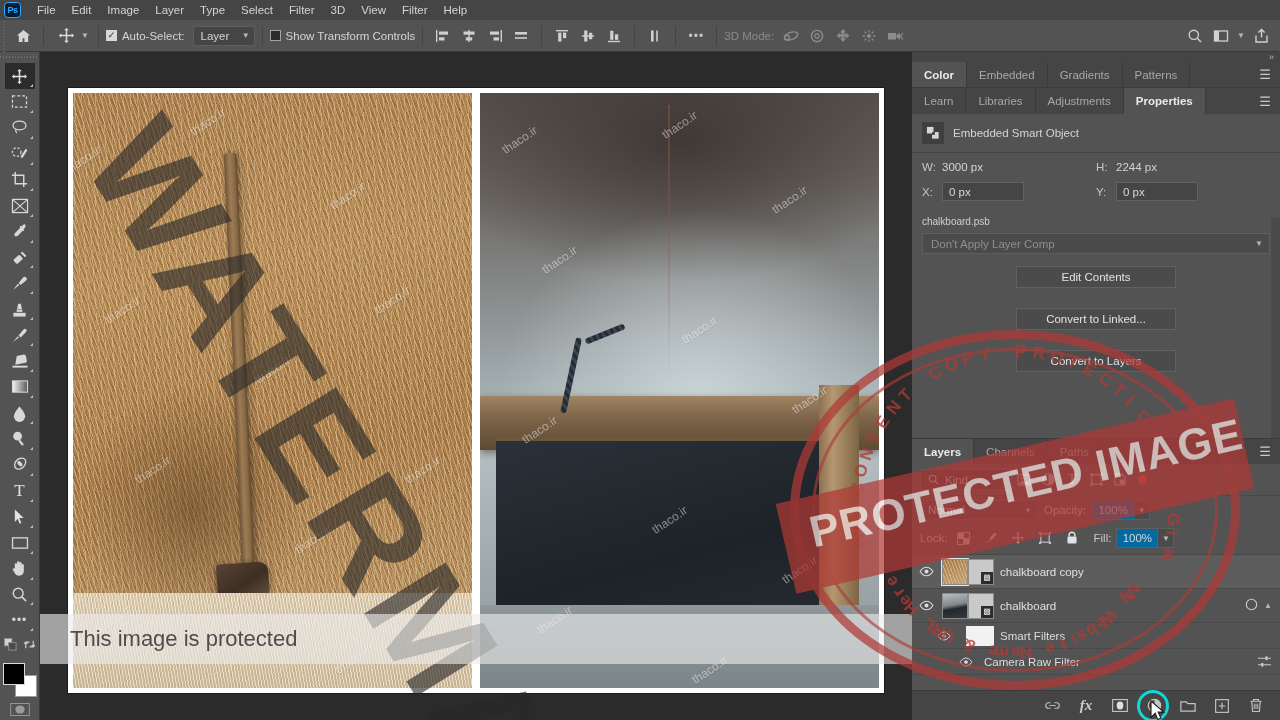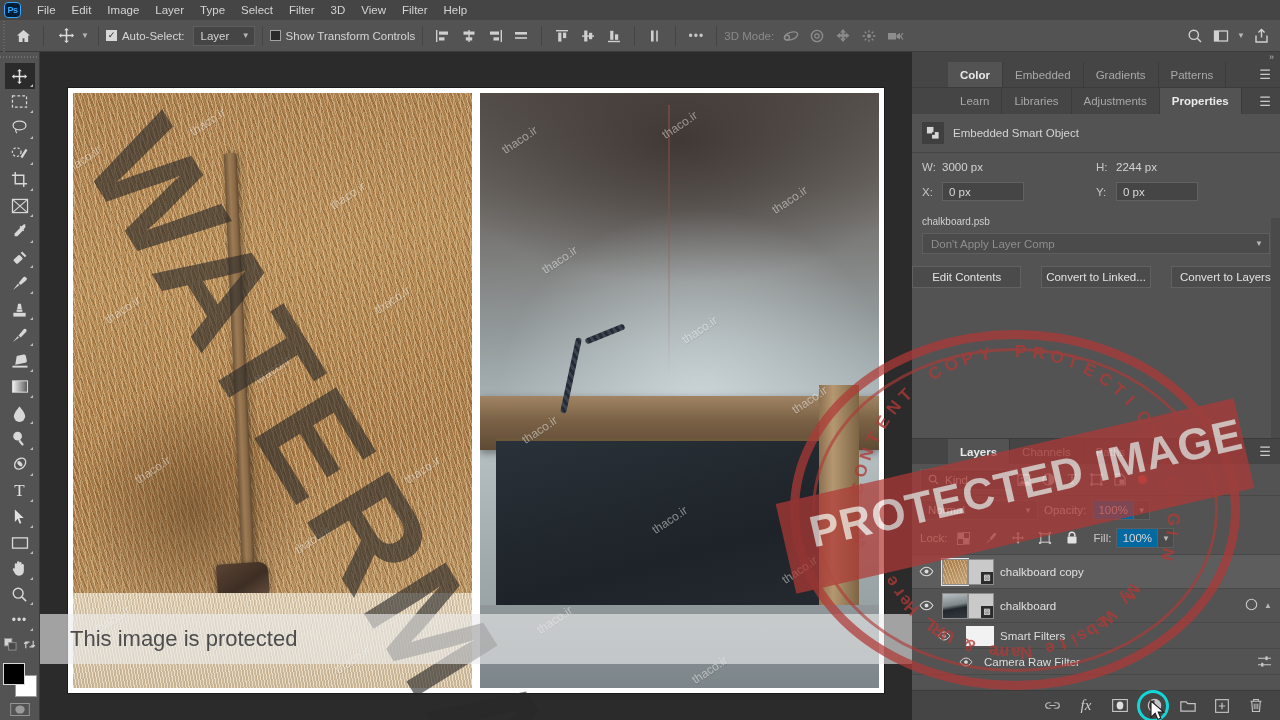--- a/index.html
+++ b/index.html
@@ -227,21 +227,20 @@
     background: #535353;
   }
   .dock-top-grip {
     height: 10px; width: 100%;
     display: flex; justify-content: flex-end; align-items: center;
     padding-right: 6px; color: #b5b5b5; font-size: 9px; background: #454545;
   }
   .tabrow {
     display: flex; align-items: stretch; height: 25px; background: #454545;
     position: relative;
-    padding-left: 36px;
   }
   .tab {
     padding: 0 12px; display: flex; align-items: center;
     font-size: 11.5px; color: #a8a8a8; background: #454545;
     border-right: 1px solid #3b3b3b; white-space: nowrap;
   }
   .tab.active { background: #535353; color: #eaeaea; font-weight: bold; }
   .tab-menu {
     margin-left: auto; display: flex; align-items: center;
     padding: 0 9px; color: #c9c9c9; font-size: 13px;
@@ -269,21 +268,21 @@
     width: 82px; color: #d8d8d8; font-size: 11.5px;
     display: flex; align-items: center; padding-left: 6px;
   }
   .psb-name { color: #d0d0d0; font-size: 10px; padding: 2px 10px 6px 10px; }
   .layercomp-select {
     margin: 0 10px 12px 10px; height: 21px; background: #4b4b4b;
     border: 1px solid #5e5e5e; display: flex; align-items: center;
     justify-content: space-between; padding: 0 6px 0 8px;
     color: #8e8e8e; font-size: 11.5px;
   }
-  .btn-stack { display: flex; flex-direction: row; align-items: center; gap: 20px; }
+  .btn-stack { display: flex; flex-direction: column; align-items: center; gap: 20px; }
   .pbtn {
     width: 160px; height: 22px; background: #4b4b4b; border: 1px solid #616161;
     color: #e2e2e2; font-size: 11.5px; display: flex;
     align-items: center; justify-content: center;
   }
   .prop-scroll {
     position: absolute; right: 0; top: 0; width: 9px; bottom: 0; background: #4a4a4a;
   }
 
   
@@ -368,21 +367,21 @@
   .fx-thumb { width: 28px; height: 20px; background: #f2f2f2; }
 
   .layers-footer {
     position: absolute; left: 0; right: 0; bottom: 0; height: 30px;
     background: #454545; display: flex; align-items: center;
     justify-content: flex-end; gap: 14px; padding-right: 14px;
     border-top: 1px solid #3b3b3b;
   }
   .lf-btn {
     width: 20px; height: 20px; display: flex; align-items: center;
-    justify-content: center; color: #c4c4c4; position: relative;
+    justify-content: center; color: #c4c4c4; position: relative; font-weight: bold;
   }
   .highlight-ring {
     position: absolute; left: -7px; top: -6px; width: 32px; height: 32px;
     border: 3px solid #12d7d7; border-radius: 50%;
   }
   .cursor-arrow {
     position: absolute; left: 6px; top: 4px; width: 16px; height: 22px;
     pointer-events: none;
   }
 

